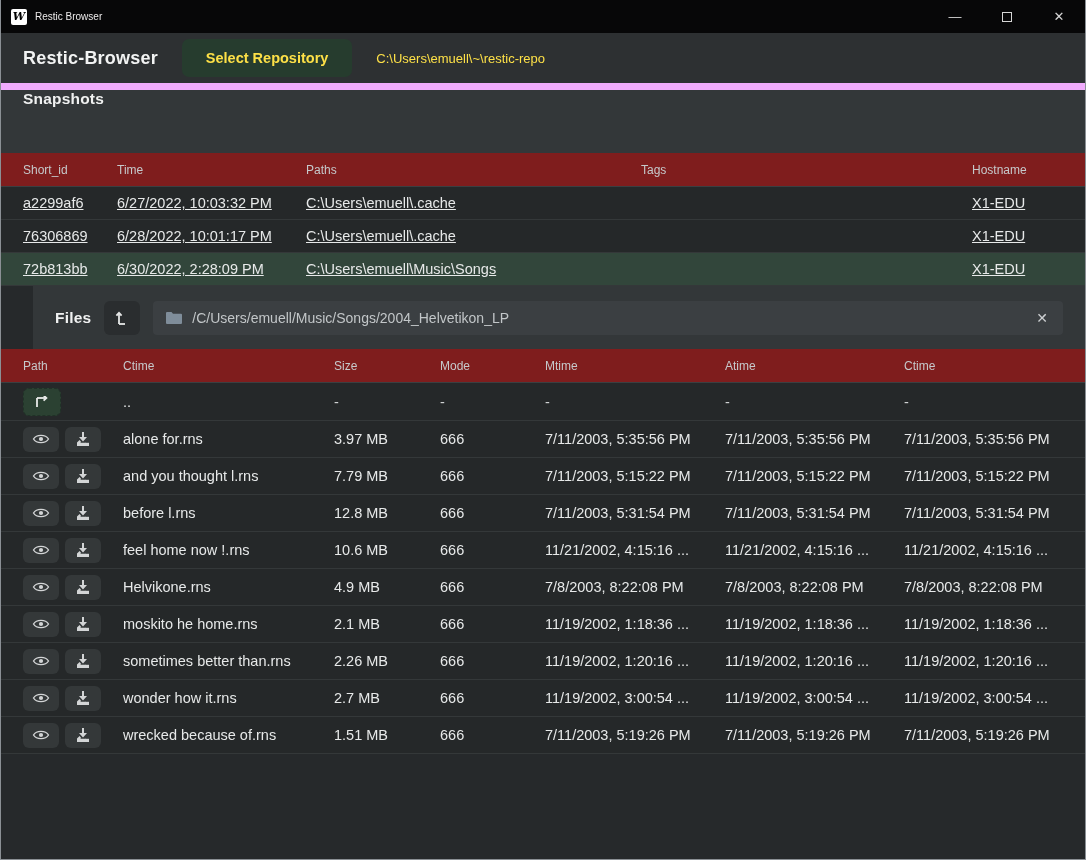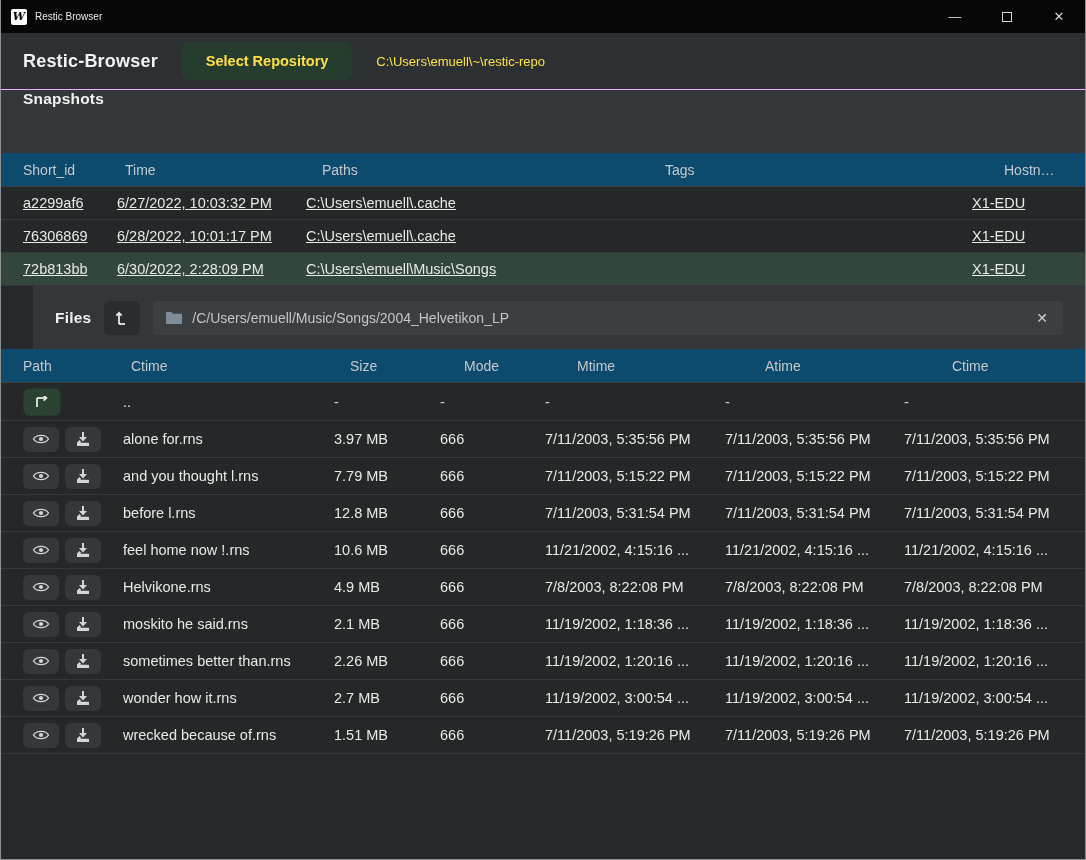--- a/index.html
+++ b/index.html
@@ -33,40 +33,39 @@
   .wc-btn {
     width: 52px; height: 100%; background: transparent; border: none;
     color: #d6d6d6; font-size: 13px; display: flex; align-items: center; justify-content: center;
     cursor: pointer;
   }
   .wc-btn .maxbox { width: 10px; height: 10px; border: 1px solid #d6d6d6; display: block; }
   
   .toolbar {
     height: 57px; background: #2d3032; flex: 0 0 auto;
     display: flex; align-items: center; padding: 0 22px; gap: 24px;
-    border-bottom: 1px solid #f0abfc;
+    border-bottom: 7px solid #f0abfc;
   }
   .brand { color: #f2f3f3; font-size: 18px; font-weight: bold; letter-spacing: 0.2px; }
   .select-repo-btn {
     background: #263c2e; color: #fde047; border: none; border-radius: 7px;
     font-family: inherit; font-size: 14.5px; font-weight: bold;
     padding: 11px 24px; cursor: pointer;
   }
   .repo-path { color: #fde047; font-size: 13px; }
   
   .section-band { background: #333739; flex: 0 0 auto; }
   .snapshots-band { height: 63px; display: flex; padding: 0 22px; }
   .section-title { color: #f0f1f1; font-size: 15.5px; font-weight: bold; letter-spacing: 0.2px; }
   
   .snap-grid { display: grid; grid-template-columns: 94px 189px 335px 331px 1fr; padding: 0 22px; align-items: center; }
   .file-grid { display: grid; grid-template-columns: 100px 211px 106px 105px 180px 179px 1fr; padding: 0 22px; align-items: center; }
   .thead {
-    height: 34px; background: #0c4a6e; color: #c6c9cb; font-size: 14px;
+    height: 34px; background: #7f1d1d; color: #c6c9cb; font-size: 12px;
     border-bottom: 1px solid #3b3f41;
-    gap: 8px;
   }
   .row { background: #252829; color: #e7e9e9; font-size: 14.5px; border-bottom: 1px solid #343839; cursor: default; }
   .snap-row { height: 33px; cursor: pointer; text-decoration: underline; }
   .snap-row.selected { background: #32463b; }
   .file-row { height: 37px; }
   .parent-row { height: 38px; }
   .cell { overflow: hidden; white-space: nowrap; text-overflow: ellipsis; padding-right: 8px; }
   .dash { color: #cfd1d2; }
   .btn-cell { display: flex; align-items: center; gap: 6px; }
   .icon-btn {
@@ -359,21 +358,21 @@
       <button class="icon-btn">
         <span>
           <svg width="14" height="14" viewBox="0 0 14 14" fill="#d3d5d6">
             <path d="M6 0 L8 0 L8 5 L11 5 L7 9.4 L3 5 L6 5 Z"></path>
             <path d="M1 10.6 L3.6 8 L5 9.8 L4.4 10.8 L9.6 10.8 L9.6 14 L1 14 Z"></path>
             <rect x="9" y="10.8" width="4" height="3.2"></rect>
           </svg>
         </span>
       </button>
     </div>
-    <div class="cell">moskito he said.rns</div>
+    <div class="cell">moskito he home.rns</div>
     <div class="cell">2.1 MB</div>
     <div class="cell">666</div>
     <div class="cell">11/19/2002, 1:18:36 ...</div>
     <div class="cell">11/19/2002, 1:18:36 ...</div>
     <div class="cell">11/19/2002, 1:18:36 ...</div>
   </div>
       <div class="file-grid row file-row">
     <div class="cell btn-cell">
       <button class="icon-btn">
         <span>

